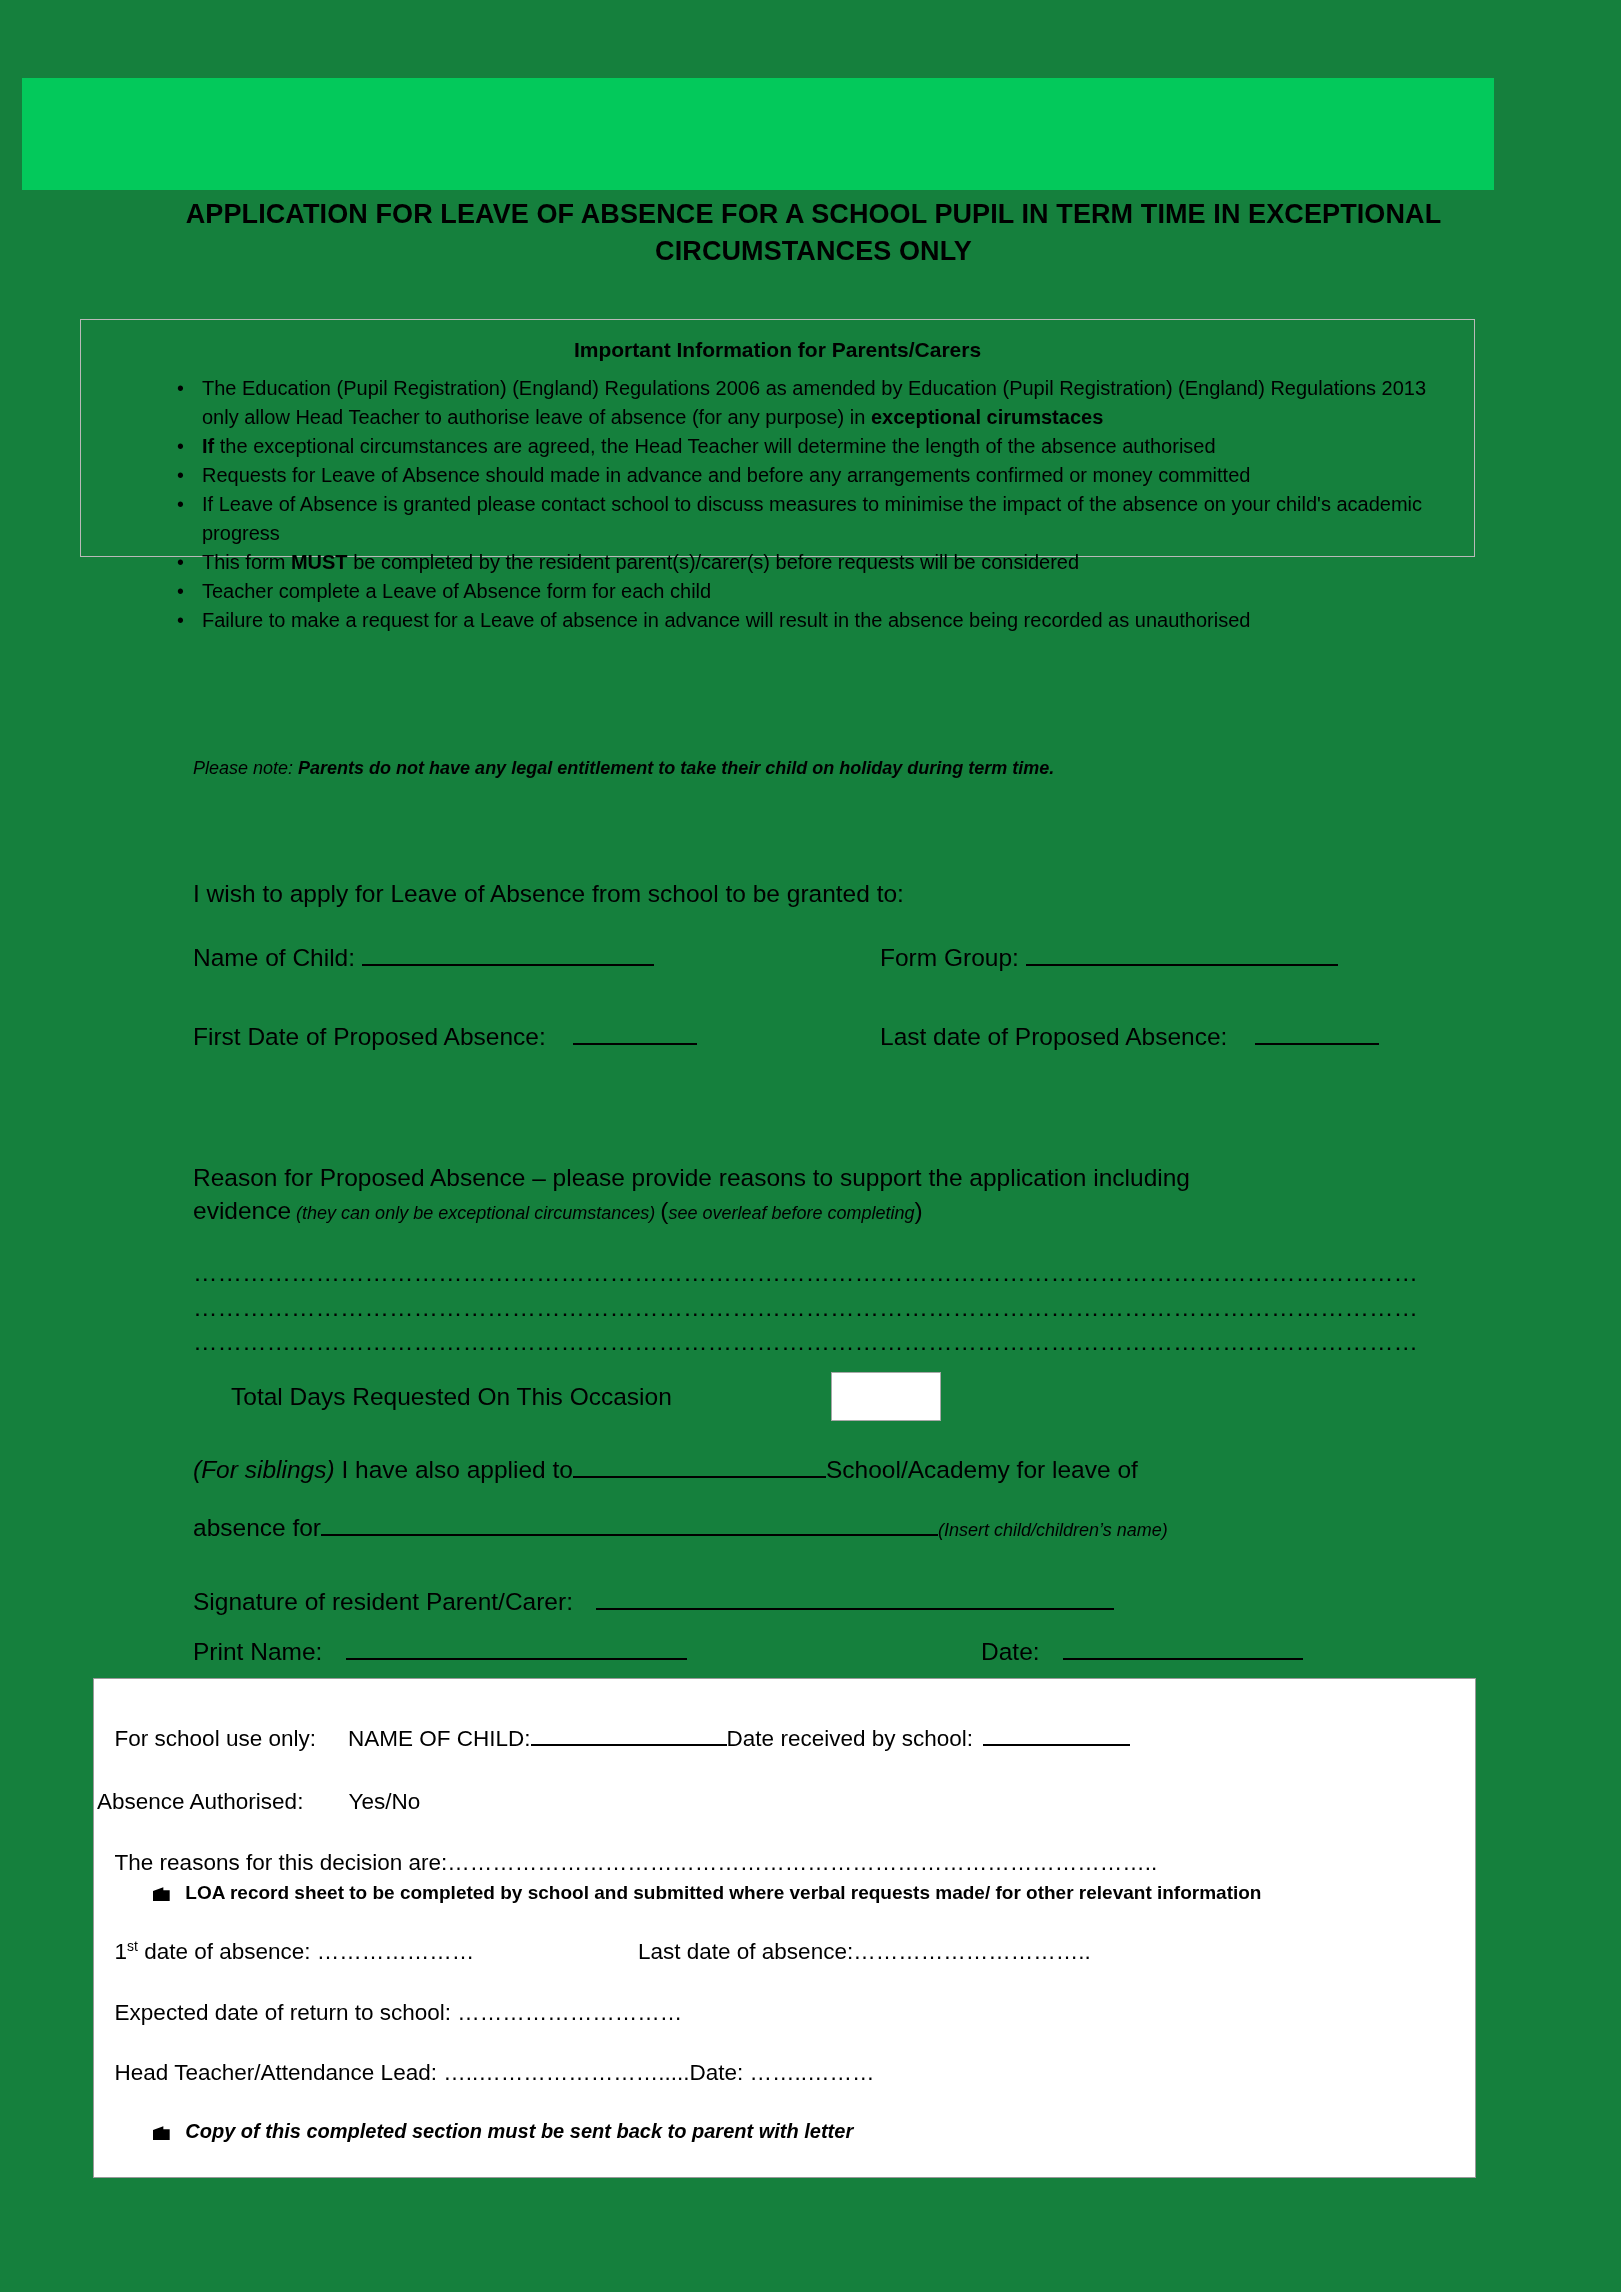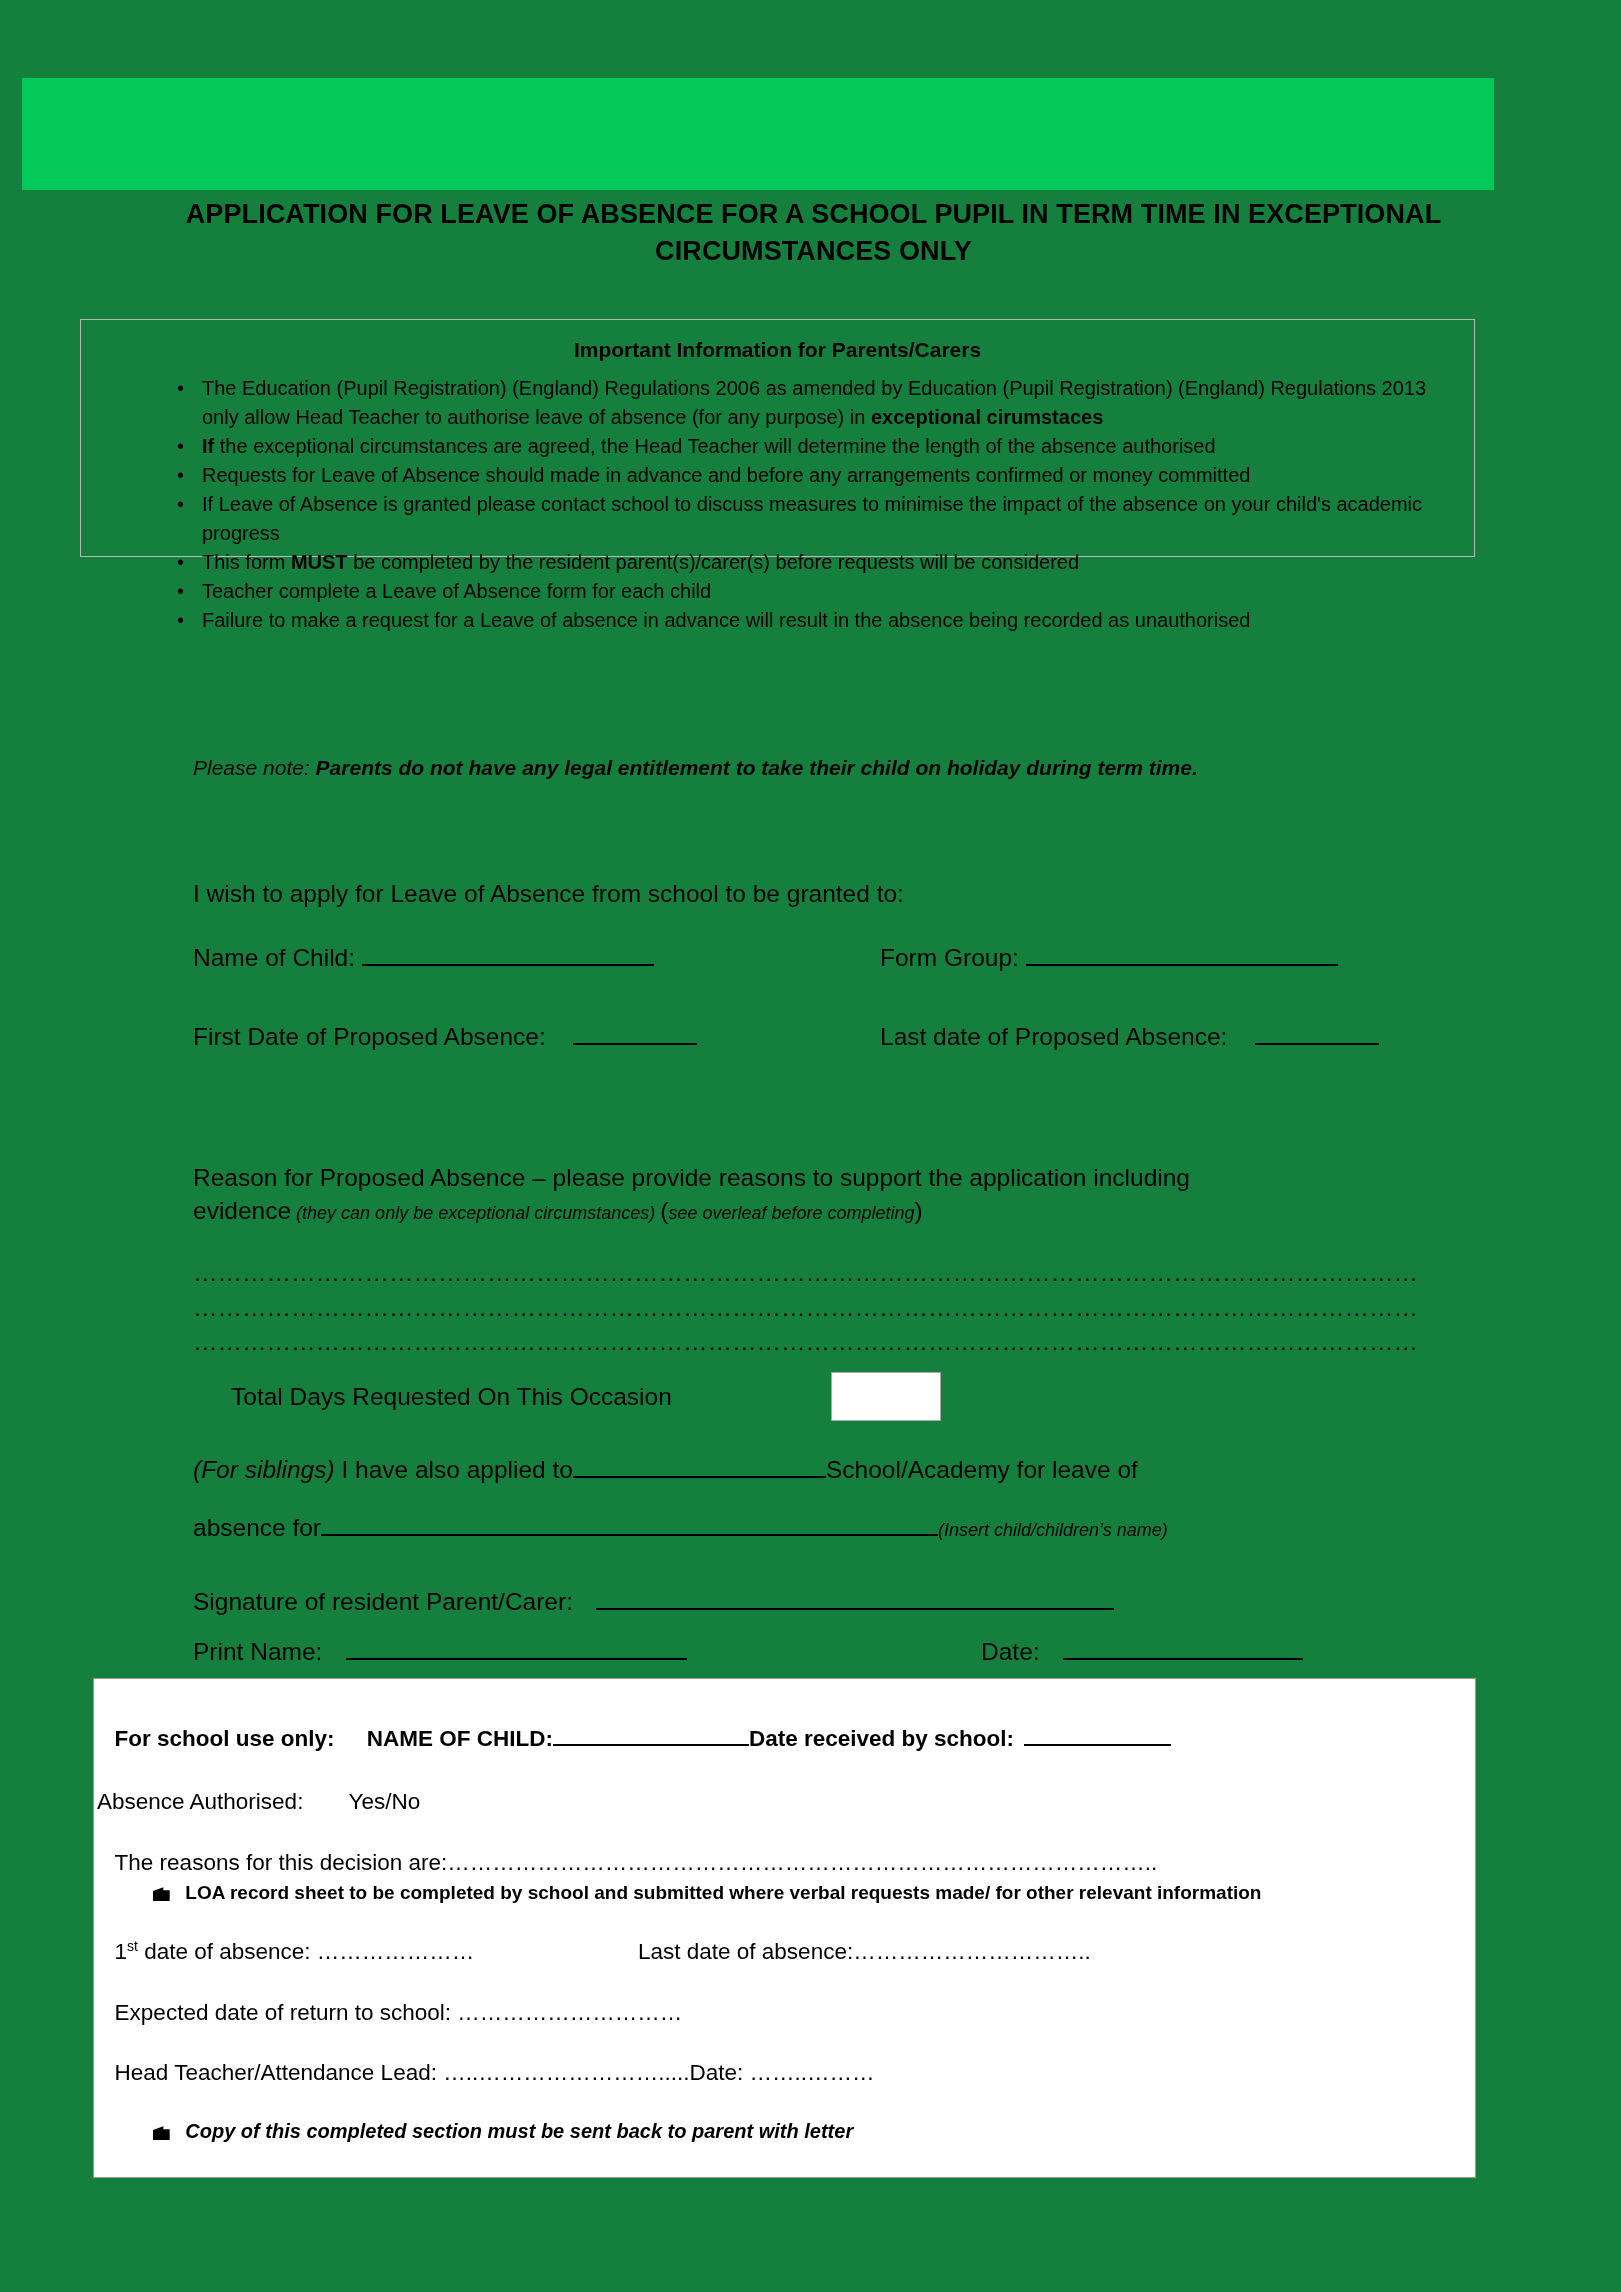--- a/index.html
+++ b/index.html
@@ -89,21 +89,21 @@
     line-height: 29px;
   }
   .info-list li b { font-weight: bold; }
 
   
   .please-note {
     position: absolute;
     left: 193px;
     top: 750px;
     width: 1284px;
-    font-size: 21px;
+    font-size: 18px;
     line-height: 36px;
     font-style: italic;
   }
   .please-note .pn-lead { font-weight: normal; font-style: italic; }
   .please-note .pn-bold { font-weight: bold; font-style: italic; }
 
   
   .body-text {
     position: absolute;
     font-size: 24.5px;
@@ -156,21 +156,21 @@
     border: 1px solid #9a9a9a;
     box-sizing: border-box;
     background: #ffffff;
   }
   .sb-text {
     position: absolute;
     font-size: 22.5px;
     line-height: 30px;
     white-space: nowrap;
   }
-  .sb-bold { font-weight: bold; }
+  .sb-bold { font-weight: normal; }
   .sb-note {
     position: absolute;
     font-size: 19px;
     font-weight: bold;
     white-space: nowrap;
   }
   .sb-note-ital {
     position: absolute;
     font-size: 20px;
     font-weight: bold;

